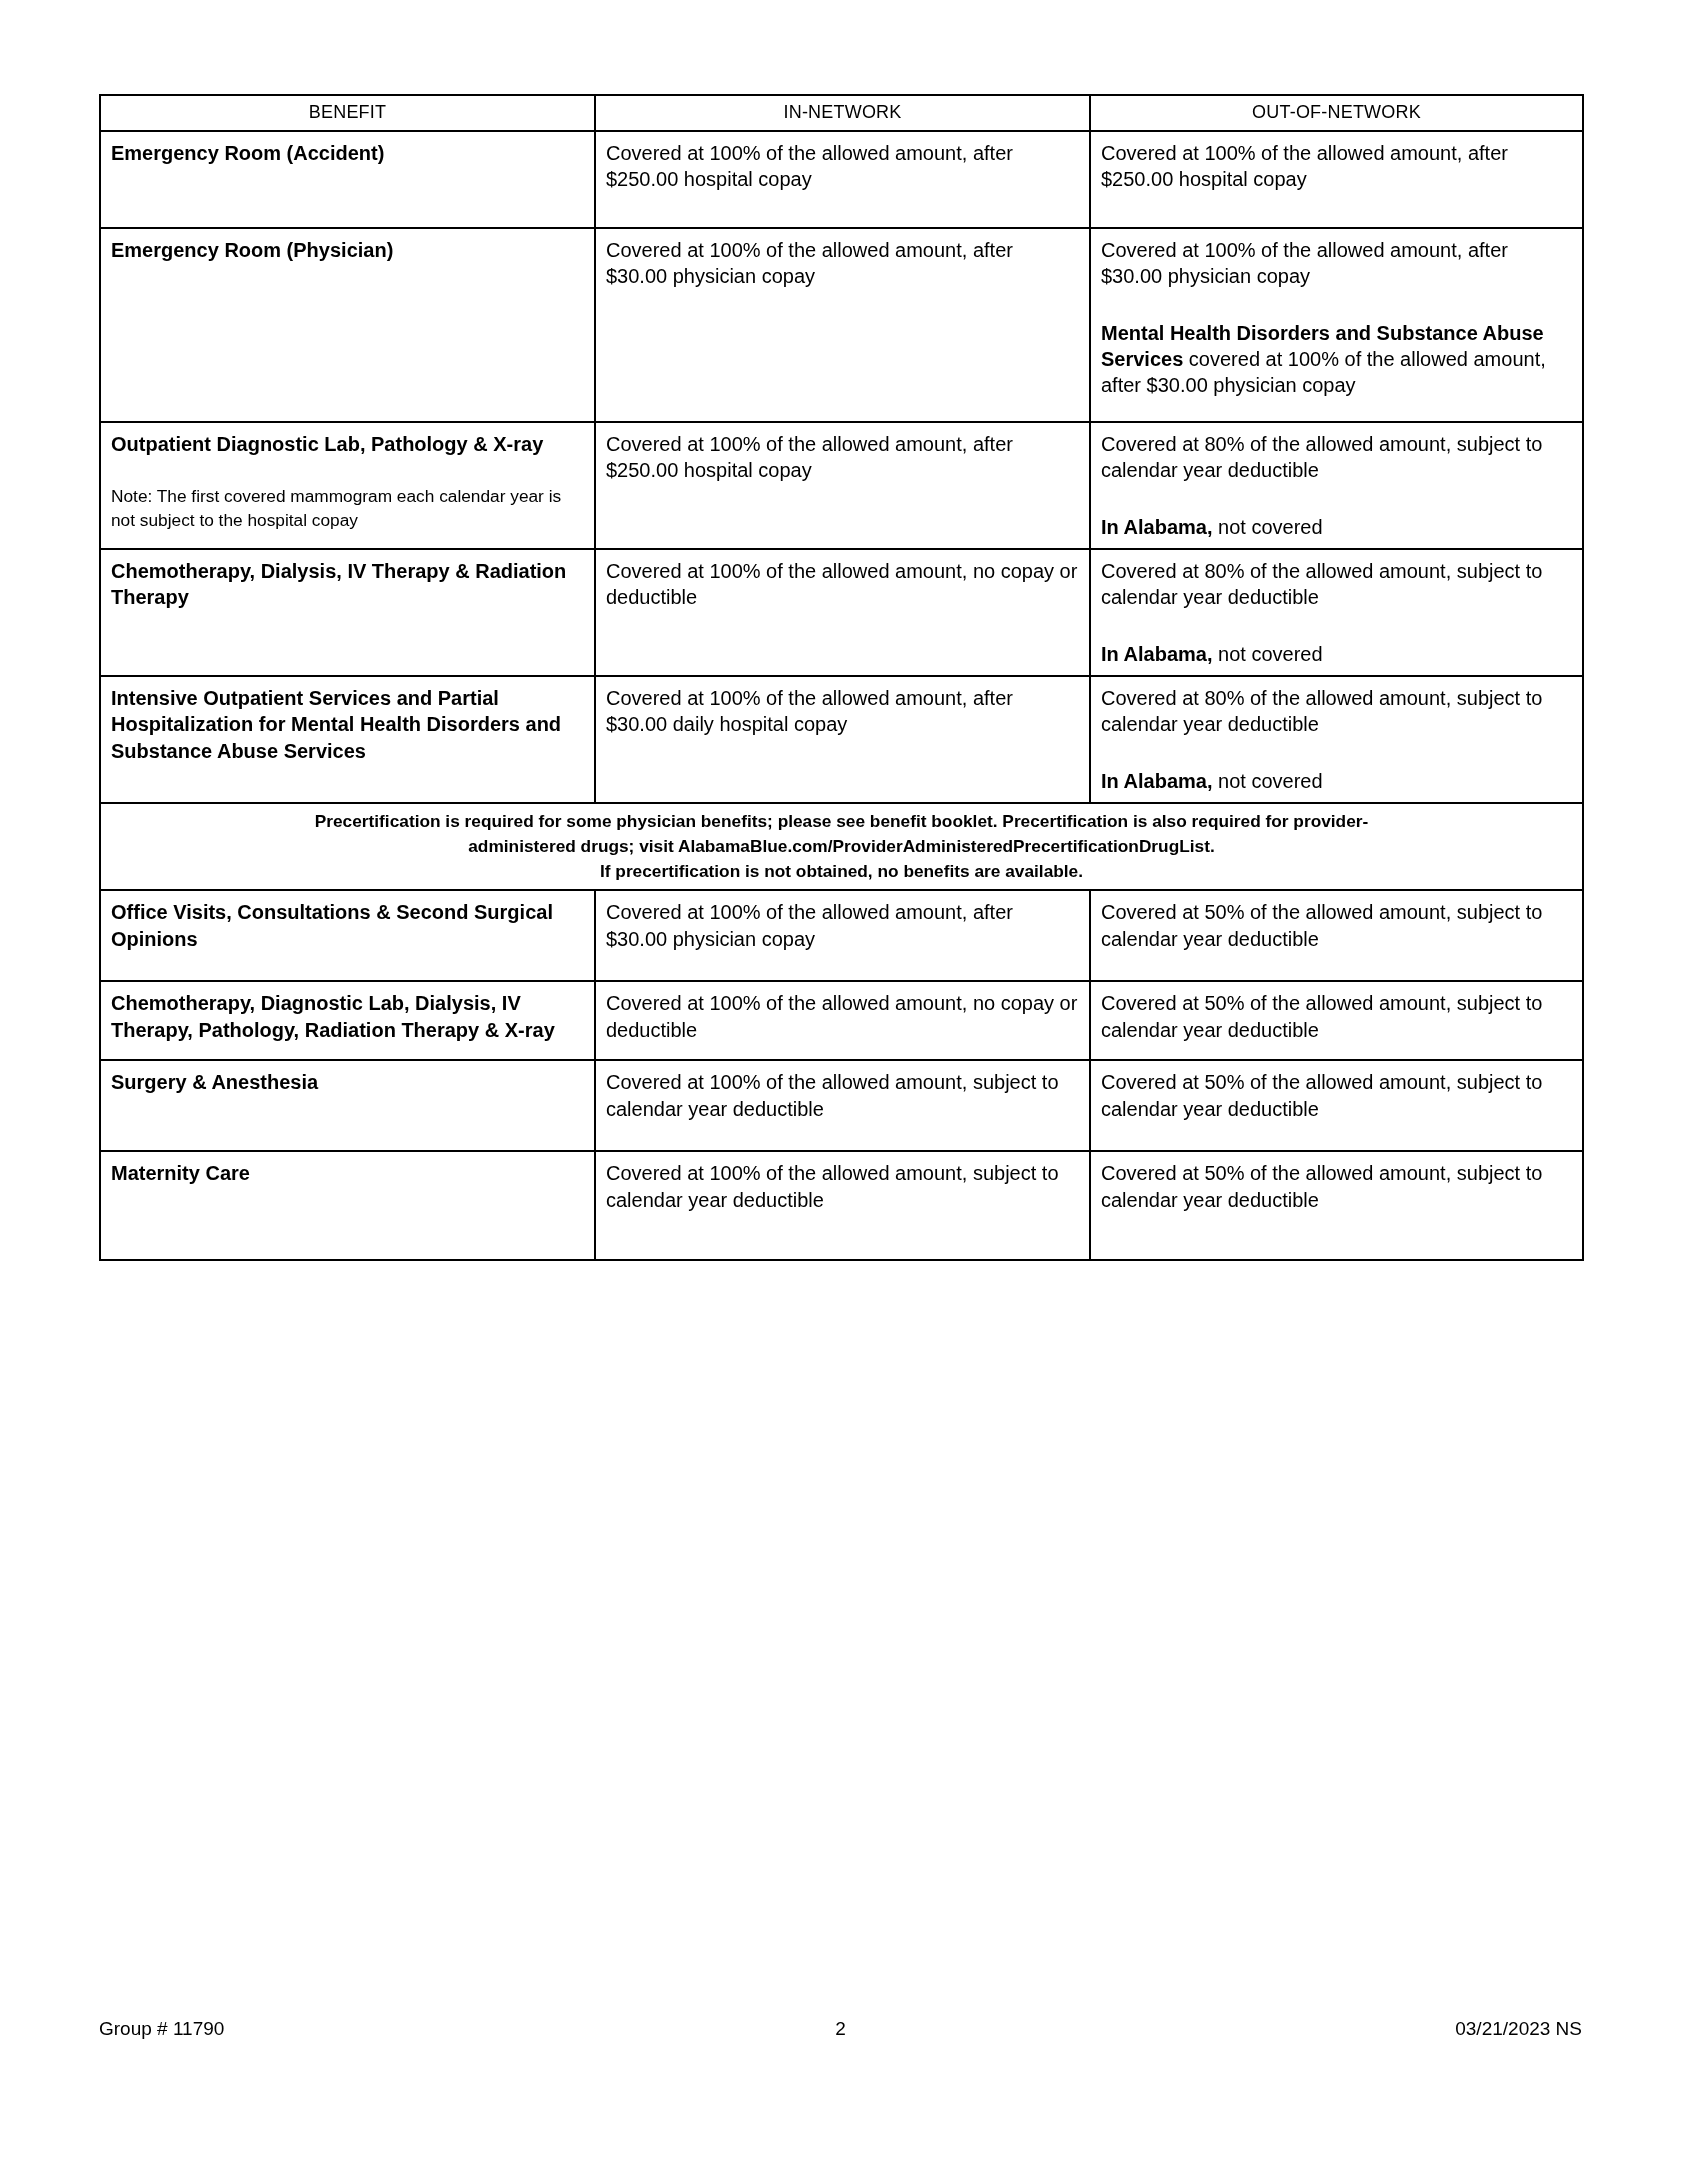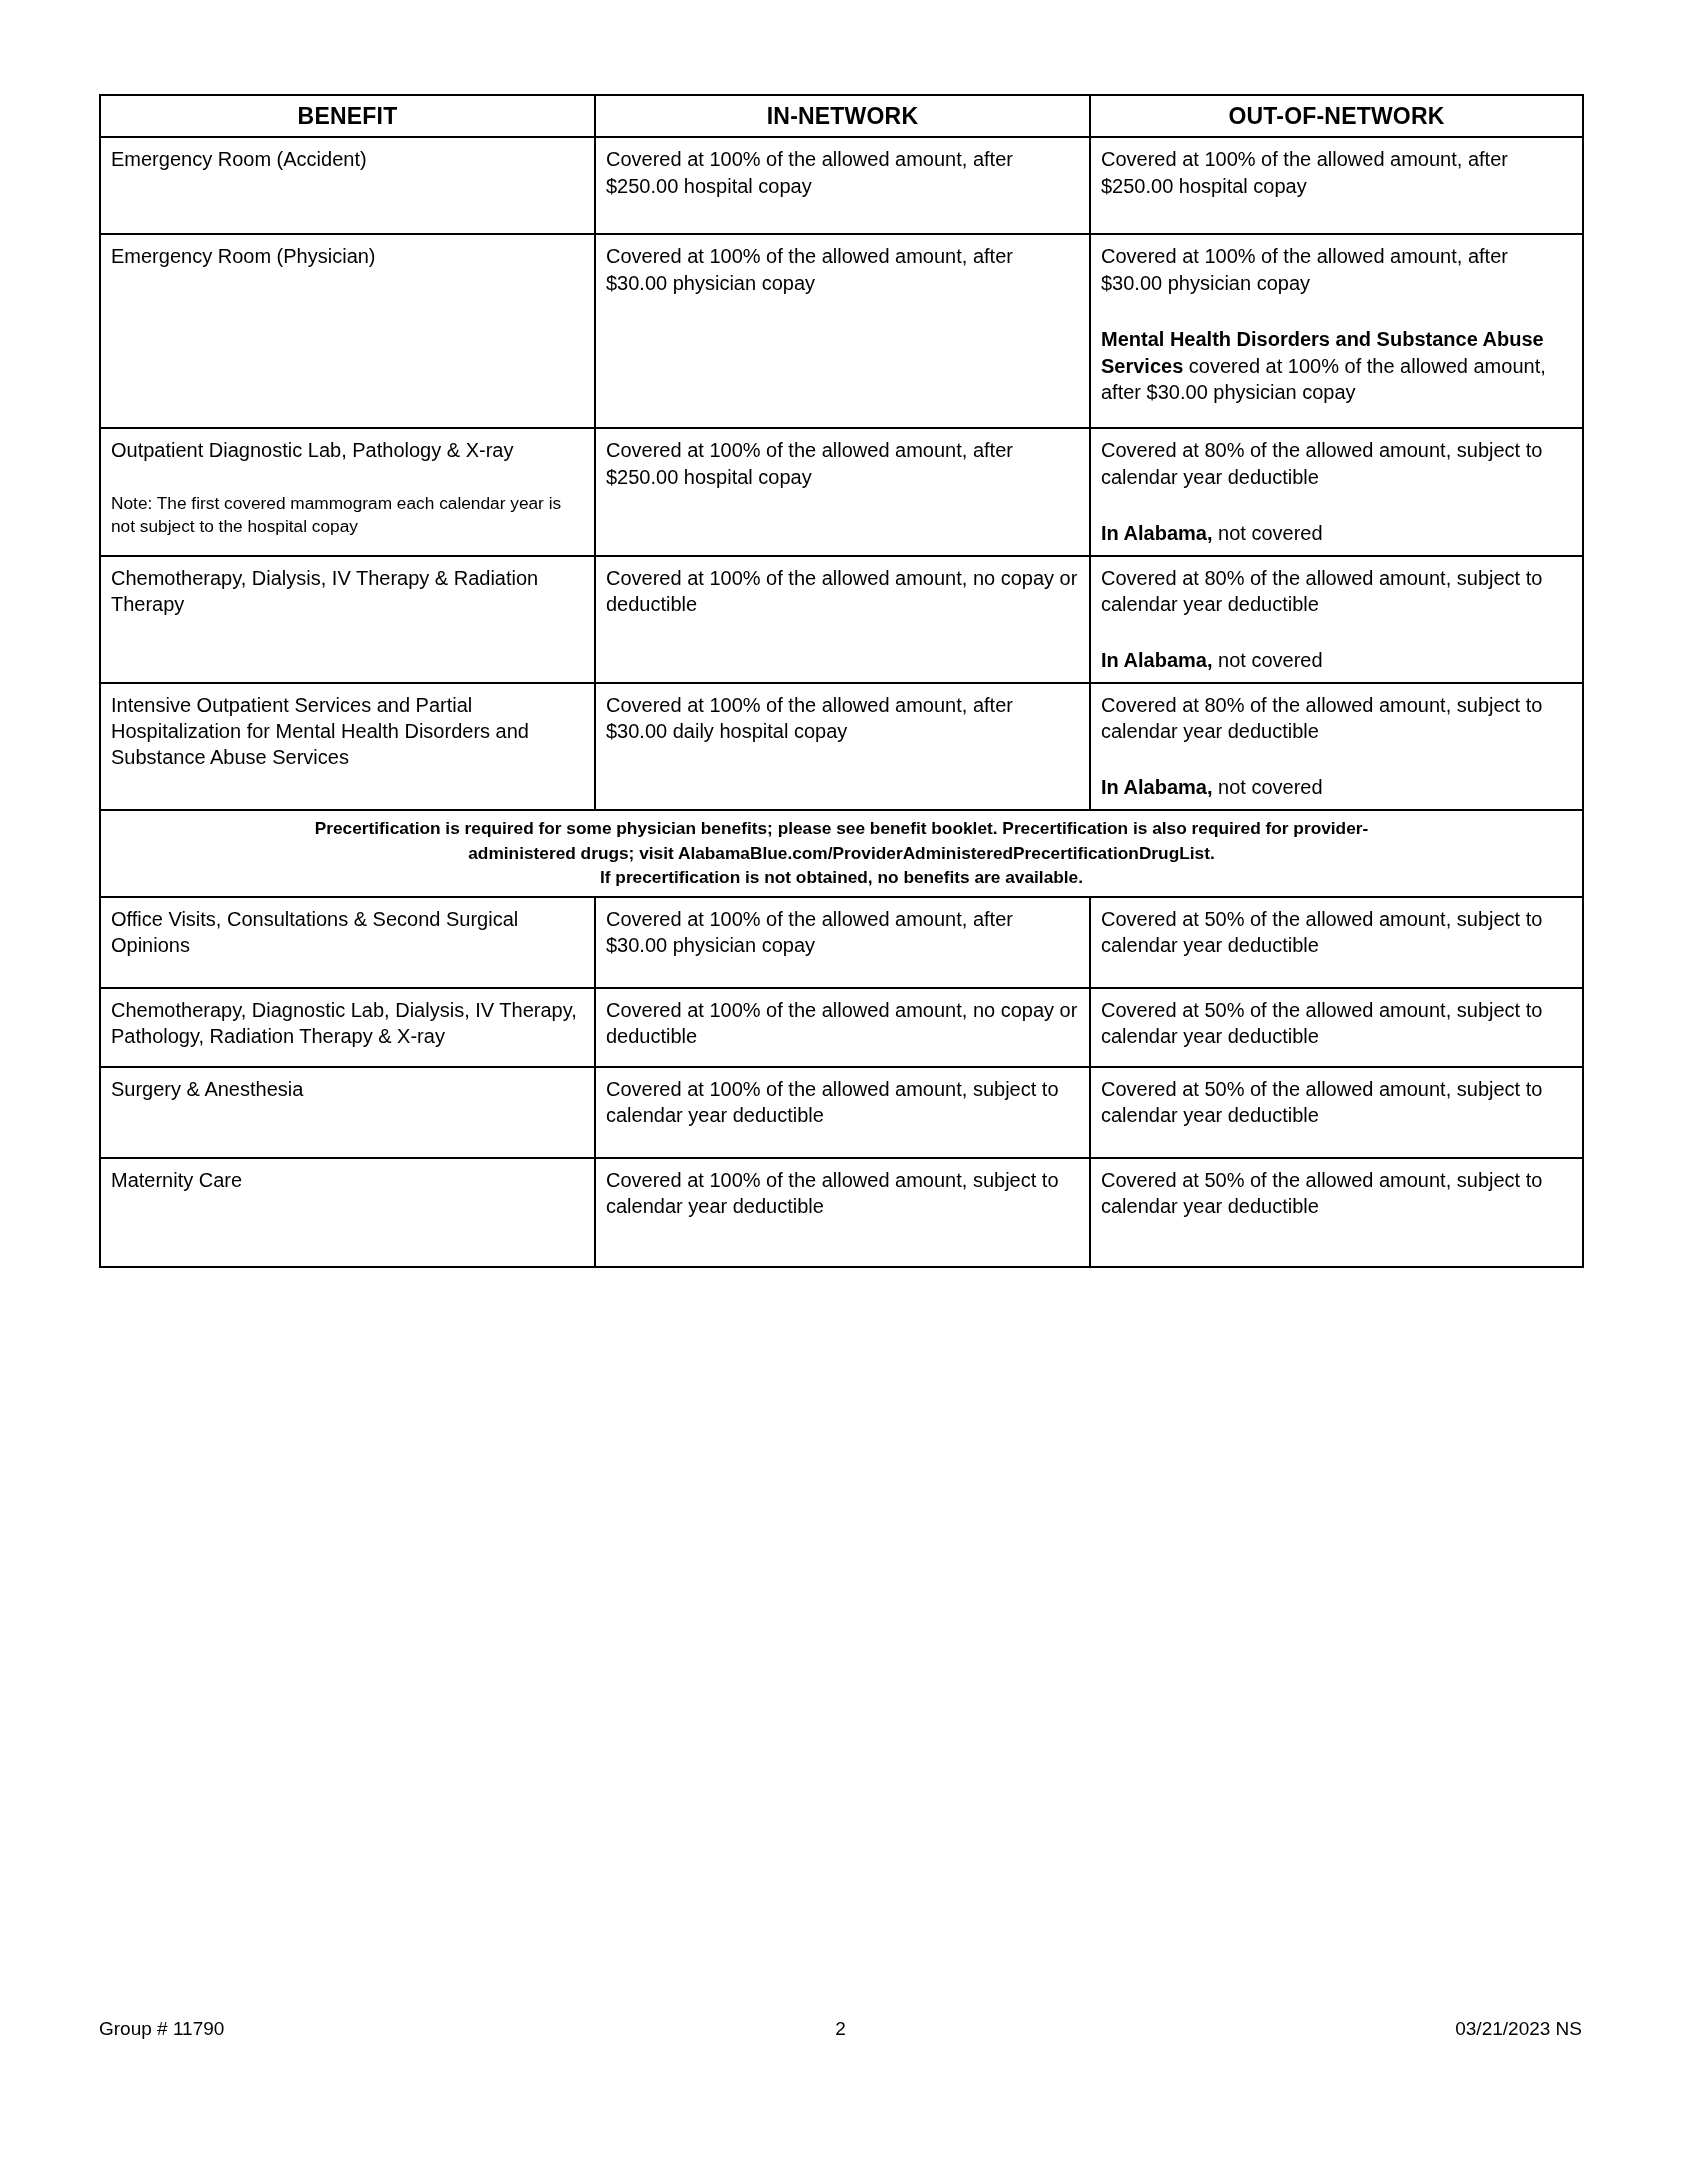--- a/index.html
+++ b/index.html
@@ -40,28 +40,28 @@
     line-height: 1.32;
     font-weight: normal;
     text-align: left;
   }
   col.c-benefit { width: 495px; }
   col.c-in      { width: 495px; }
   col.c-out     { width: 493px; }
 
   .benefit-table thead th {
     text-align: center;
-    font-weight: bold;
-    font-size: 23px;
+    font-weight: normal;
+    font-size: 18px;
     padding-top: 5px;
     padding-bottom: 5px;
     letter-spacing: 0.2px;
   }
   .b-name {
-    font-weight: normal;
+    font-weight: bold;
   }
   .note {
     font-weight: normal;
     font-size: 17.3px;
     line-height: 1.36;
     margin-top: 28px;
   }
   .cell-para {
     margin: 0;
   }

